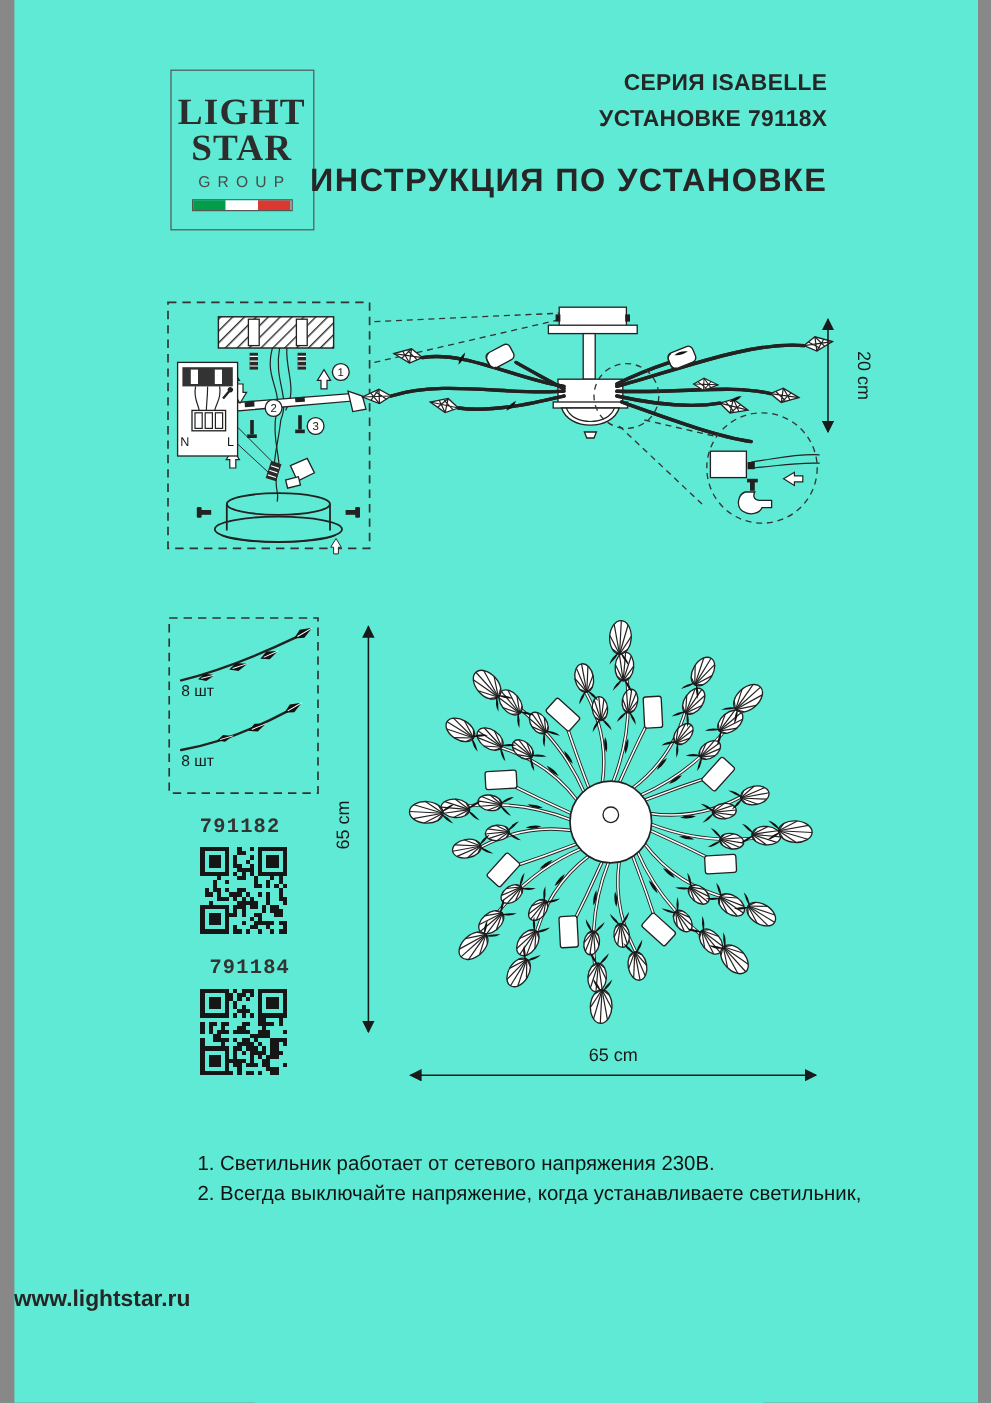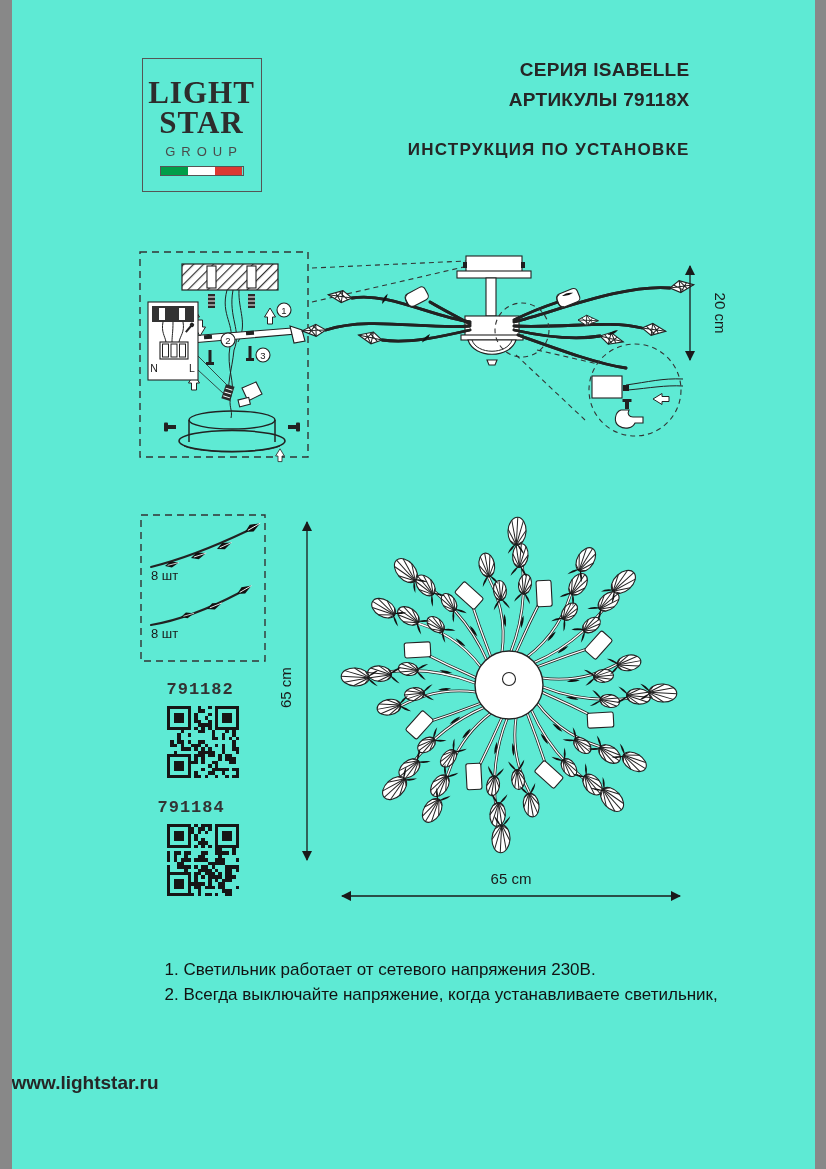--- a/index.html
+++ b/index.html
@@ -13,21 +13,21 @@
               font-size:31px;line-height:30px;letter-spacing:1px;}
   .logo .word1{margin-top:19px;}
   .logo .group{font-size:13px;letter-spacing:6px;color:#4a4a4a;margin-top:6px;margin-left:5px;}
   .flag{width:82px;height:8px;margin:7px auto 0;border:1px solid #555;display:flex;}
   .flag span{flex:1;height:100%;}
 
   
   .hdr{top:55px;right:125px;text-align:right;}
   .hdr .ln{font-weight:bold;color:#262626;font-size:19px;line-height:30px;letter-spacing:.3px;}
   .hdr .sp{height:21px;}
-  .hdr .ti{font-weight:bold;color:#262626;font-size:17px;line-height:28px;letter-spacing:1.2px;}
+  .hdr .ti{font-weight:bold;color:#262626;font-size:27px;line-height:28px;letter-spacing:1.2px;}
 
   
   svg{overflow:visible;}
   .tl{stroke:#222;stroke-width:1;fill:none;}
   .t2{stroke:#222;stroke-width:1.5;fill:none;}
   .wf{fill:#fff;stroke:#222;stroke-width:1.1;}
   .blk{fill:#1e1e1e;}
   .armO{stroke:#222;stroke-width:2.8;fill:none;stroke-linecap:round;}
   .armI{stroke:#fff;stroke-width:1.3;fill:none;stroke-linecap:round;}
   .dash{stroke:#333;stroke-width:1.4;fill:none;stroke-dasharray:7 5;}
@@ -59,21 +59,21 @@
     <div class="group">GROUP</div>
     <div class="flag">
       <span style="background: rgb(0, 158, 73);"></span>
       <span style="background: rgb(255, 255, 255);"></span>
       <span style="background: rgb(220, 56, 50);"></span>
     </div>
   </div>
 
   <div class="abs hdr">
     <div class="ln">СЕРИЯ ISABELLE</div>
-    <div class="ln">АРТИКУЛЫ 79118X</div>
+    <div class="ln">УСТАНОВКЕ 79118X</div>
     <div class="sp"></div>
     <div class="ti">ИНСТРУКЦИЯ ПО УСТАНОВКЕ</div>
   </div>
 
   <svg class="abs" style="left:118px;top:238px;" width="600" height="235" viewBox="0 0 600 235">
     <defs>
       <pattern id="hat" width="7" height="7" patternTransform="rotate(45)" patternUnits="userSpaceOnUse">
         <rect width="7" height="7" fill="#fff"></rect>
           <line x1="0" y1="0" x2="0" y2="7" stroke="#333" stroke-width="2.4"></line>
       </pattern>
@@ -495,21 +495,21 @@
       <rect x="5" y="20" width="1" height="1"></rect>
       <rect x="6" y="20" width="1" height="1"></rect>
       <rect x="8" y="20" width="1" height="1"></rect>
       <rect x="9" y="20" width="1" height="1"></rect>
       <rect x="11" y="20" width="1" height="1"></rect>
       <rect x="14" y="20" width="1" height="1"></rect>
       <rect x="17" y="20" width="1" height="1"></rect>
       <rect x="19" y="20" width="1" height="1"></rect>
       <rect x="20" y="20" width="1" height="1"></rect>
     </svg>
-  <div class="abs artcode" style="left:146px;top:798px;">791184</div>
+  <div class="abs artcode" style="left:163px;top:798px;">791184</div>
   <svg class="abs qr" style="left:155px;top:824px;" width="72" height="72" viewBox="0 0 21 21" shape-rendering="crispEdges" id="qr2">
       <rect x="0" y="0" width="1" height="1"></rect>
       <rect x="1" y="0" width="1" height="1"></rect>
       <rect x="2" y="0" width="1" height="1"></rect>
       <rect x="3" y="0" width="1" height="1"></rect>
       <rect x="4" y="0" width="1" height="1"></rect>
       <rect x="5" y="0" width="1" height="1"></rect>
       <rect x="6" y="0" width="1" height="1"></rect>
       <rect x="8" y="0" width="1" height="1"></rect>
       <rect x="10" y="0" width="1" height="1"></rect>

